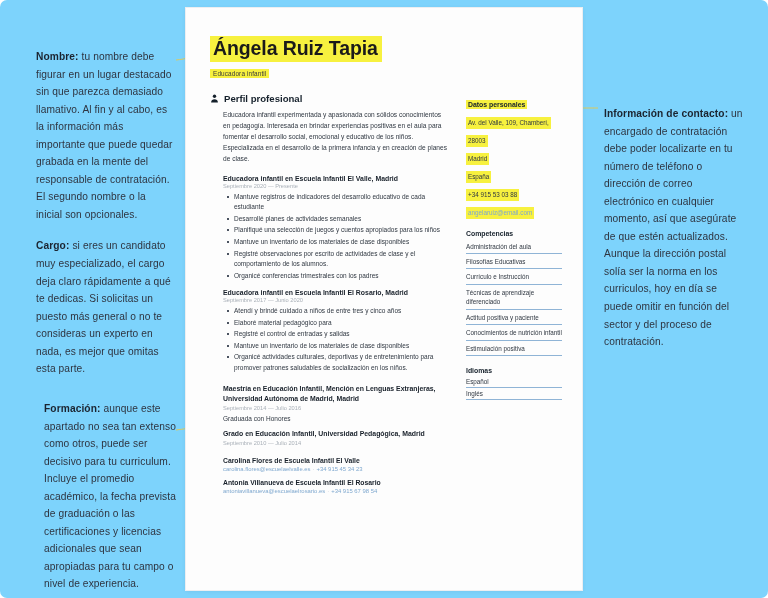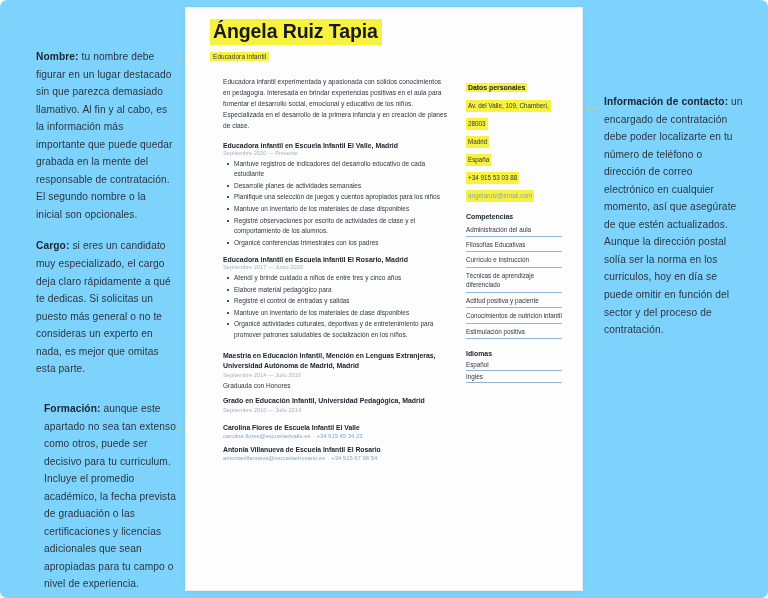--- a/index.html
+++ b/index.html
@@ -22,36 +22,36 @@
     color: #2e3440;
     font-size: 10.2px;
     line-height: 1.72;
     letter-spacing: 0.01em;
   }
   .annot b { font-weight: 700; color: #1b2430; }
   .annot p { margin: 0 0 14px 0; }
   .annot p:last-child { margin-bottom: 0; }
 
   #annot-left  { left: 36px;  top: 48px;  width: 138px; }
-  #annot-right { left: 604px; top: 93px; width: 140px; }
+  #annot-right { left: 604px; top: 105px; width: 140px; }
 
   
   #sheet {
     position: absolute;
     left: 186px; top: 8px;
     width: 396px; height: 582px;
     background: #fdfdfd;
     box-shadow: 0 0 0 1px #eceef1, 0 1px 5px rgba(20,30,50,.09);
   }
 
   
   #leaders { position: absolute; left: 0; top: 0; width: 768px; height: 598px; pointer-events: none; }
 
   
-  .cv-inner { position: absolute; left: 24px; top: 11px; width: 352px; }
+  .cv-inner { position: absolute; left: 24px; top: 28px; width: 352px; }
 
   .hl { background: #f7f13f; }
 
   .cv-name {
     display: inline-block;
     font-size: 19.5px;
     font-weight: 700;
     color: #1a1a1a;
     letter-spacing: -0.1px;
     padding: 1px 4px 2px 3px;
@@ -167,20 +167,29 @@
       <div>
         <div class="cv-name hl">Ángela Ruiz Tapia</div>
         <div><span class="cv-role hl">Educadora infantil</span></div>
       </div>
 
       <div class="cv-cols">
 
         <div class="cv-main">
 
           <div class="sec">
+            <div class="sec-head">
+              <span class="ic">
+                <svg viewBox="0 0 16 16">
+                    <circle cx="8" cy="4" r="3"></circle>
+                    <path d="M2 15c0-3.3 2.7-5.5 6-5.5s6 2.2 6 5.5z"></path>
+                  </svg>
+              </span>
+              <span>Perfil profesional</span>
+            </div>
             <p class="para">Educadora infantil  experimentada y apasionada con sólidos conocimientos en pedagogía. Interesada en brindar experiencias positivas en el aula para fomentar el desarrollo social, emocional y educativo de los niños. Especializada en el desarrollo de la primera infancia y en creación de planes de clase.</p>
           </div>
 
           <div class="sec">
 
             <div class="job">
               <div class="job-title">Educadora infantil en Escuela Infantil El Valle, Madrid</div>
               <div class="job-date">Septiembre 2020  —  Presente</div>
               <ul>
                 <li>Mantuve registros de indicadores del desarrollo educativo de cada estudiante</li>

